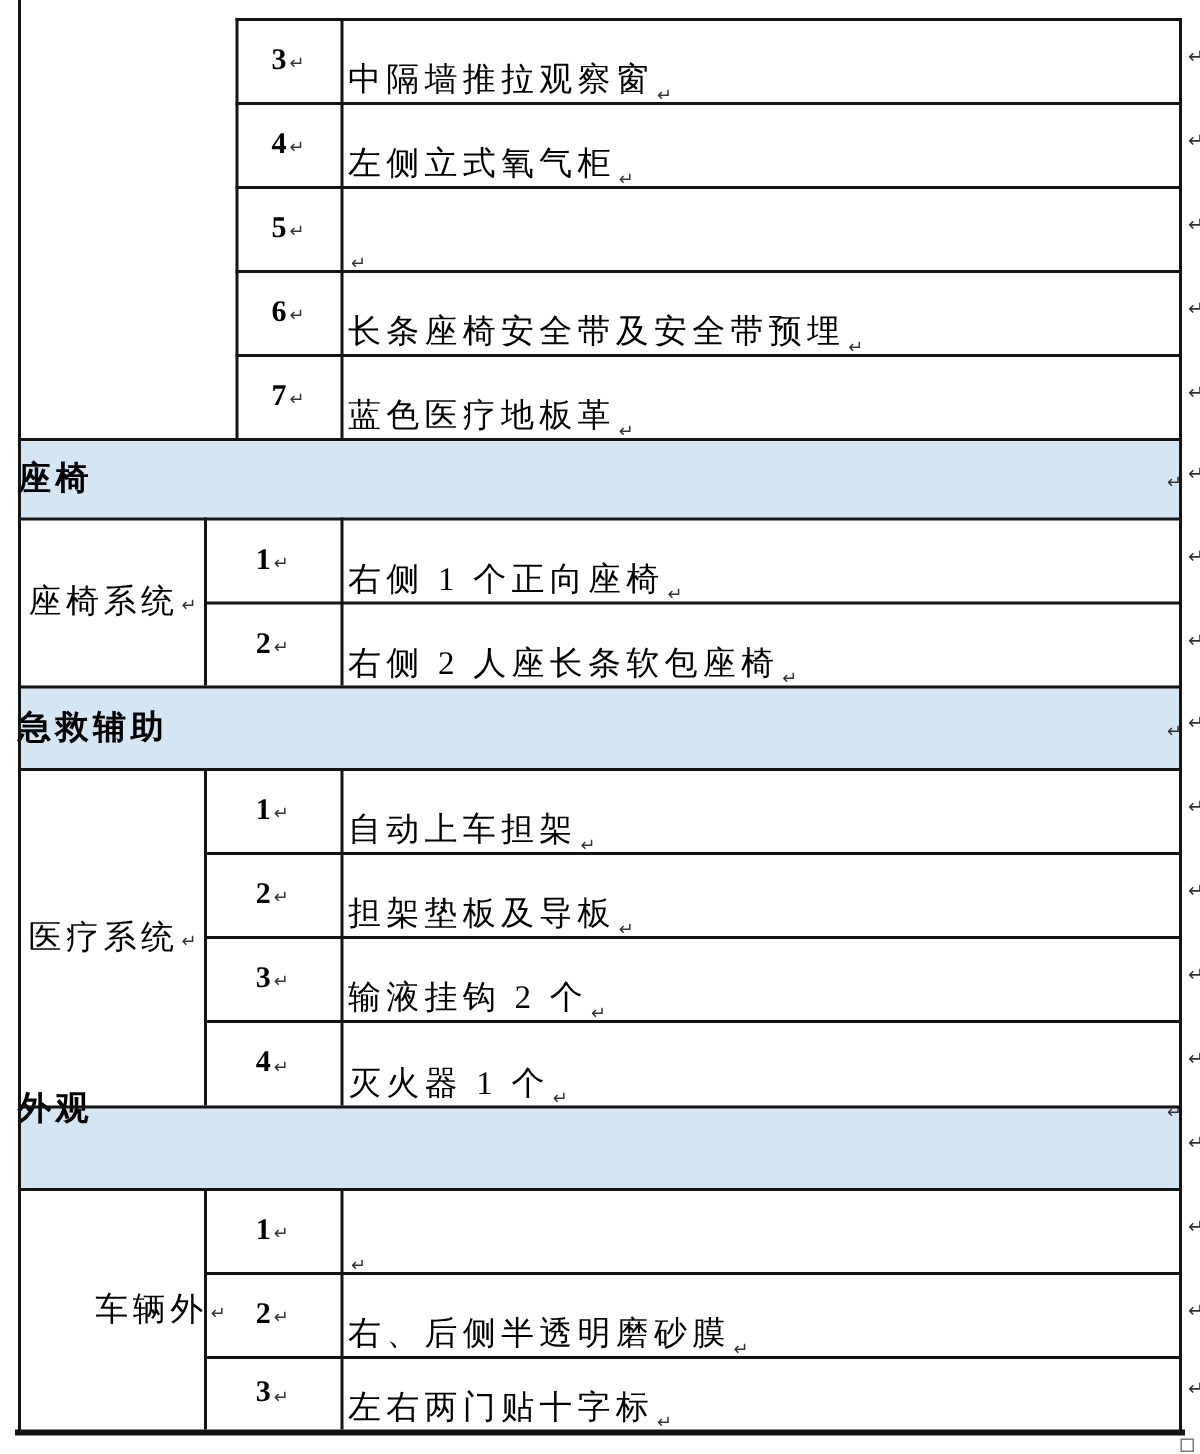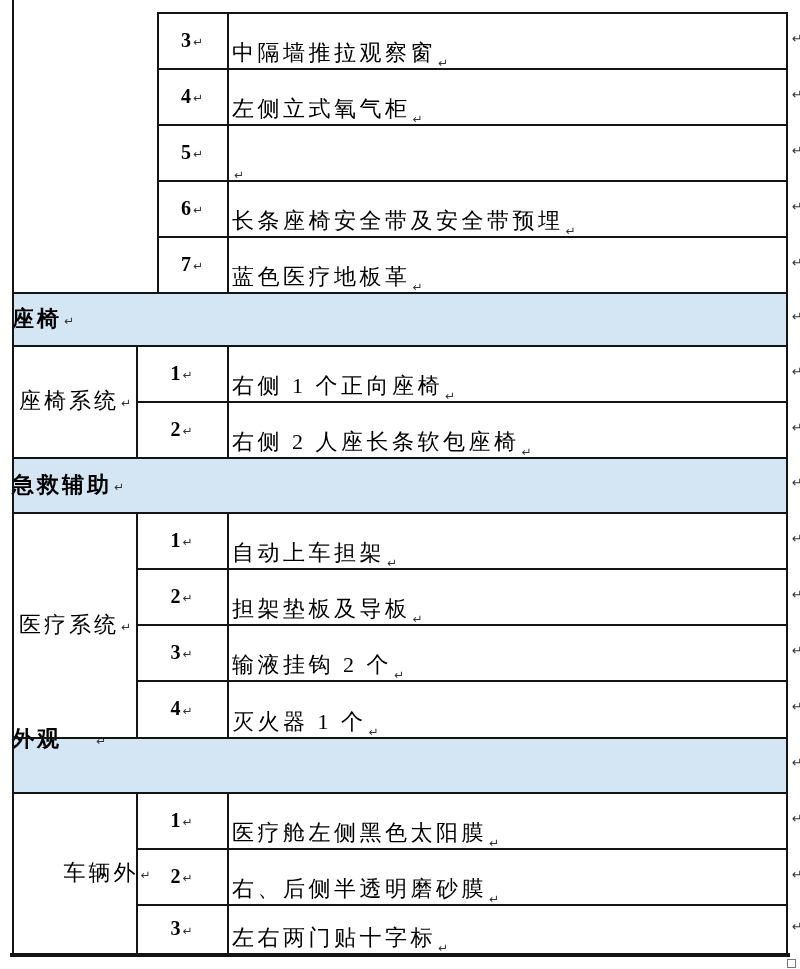--- a/index.html
+++ b/index.html
@@ -2,21 +2,21 @@
 <html><head>
 <meta charset="utf-8">
 <style>
   html,body{margin:0;padding:0;}
   body{background:#ffffff;}
   .doc{position:relative;width:800px;height:969px;background:#ffffff;overflow:hidden;
        font-family:"Liberation Serif","DejaVu Serif",serif;color:#000;}
   .tbl{position:absolute;left:12px;top:0;width:788px;height:969px;}
   .vl,.hl{position:absolute;background:#141414;}
   .hdrbg{position:absolute;left:0;width:776px;background:#d4e5f4;}
-  .hdr{position:absolute;left:0;width:776px;display:flex;align-items:center;justify-content:flex-start;
+  .hdr{position:absolute;left:0;width:776px;display:flex;align-items:center;justify-content:space-between;
        font-weight:bold;font-size:22px;letter-spacing:3px;}
   .cat{position:absolute;display:flex;align-items:center;justify-content:center;
        font-size:22px;letter-spacing:3px;}
   .row{position:absolute;display:flex;align-items:stretch;}
   .numcell{display:flex;align-items:center;justify-content:center;
            font-weight:bold;font-size:20px;}
   .numcell.w70{width:70px;} .numcell.w91{width:91px;}
   .desccell{flex:1;display:flex;align-items:flex-end;padding-left:5px;
             font-size:22px;letter-spacing:3.5px;}
   .pilcrow{font-family:"DejaVu Sans",sans-serif;font-size:12px;color:#333;
@@ -171,21 +171,20 @@
     <div class="cat" style="left:2px;top:794px;width:122px;height:157px;padding-left:32px;">
       <span>车辆外</span>
         <span class="pilcrow">↵</span>
     </div>
     <div class="row" style="left:124px;top:792px;width:650px;height:56px;">
       <div class="numcell w91">
           <span>1</span>
           <span class="pilcrow">↵</span>
         </div>
       <div class="desccell">
-          <span>医疗舱左侧黑色太阳膜</span>
           <span class="pilcrow">↵</span>
         </div>
     </div>
     <div class="row" style="left:124px;top:848px;width:650px;height:56px;">
       <div class="numcell w91">
           <span>2</span>
           <span class="pilcrow">↵</span>
         </div>
       <div class="desccell">
           <span>右、后侧半透明磨砂膜</span>

